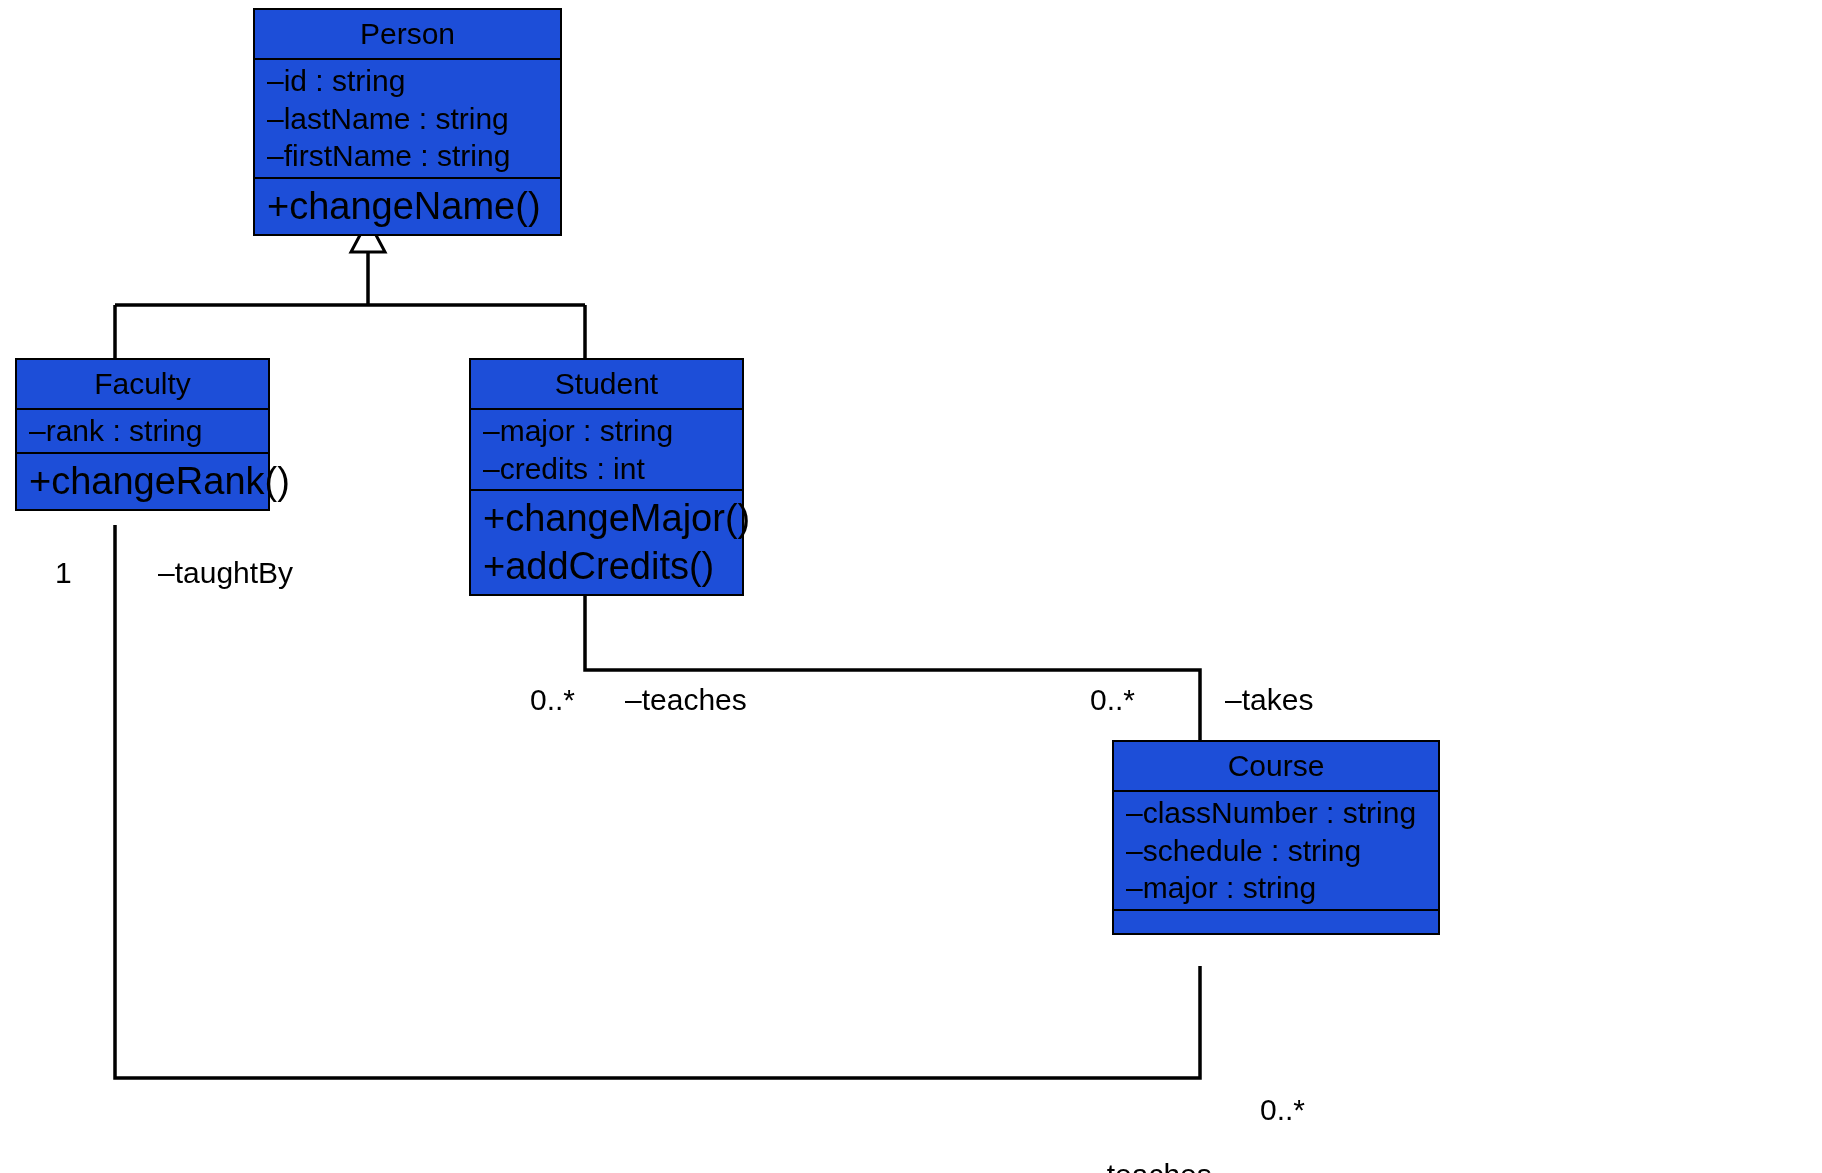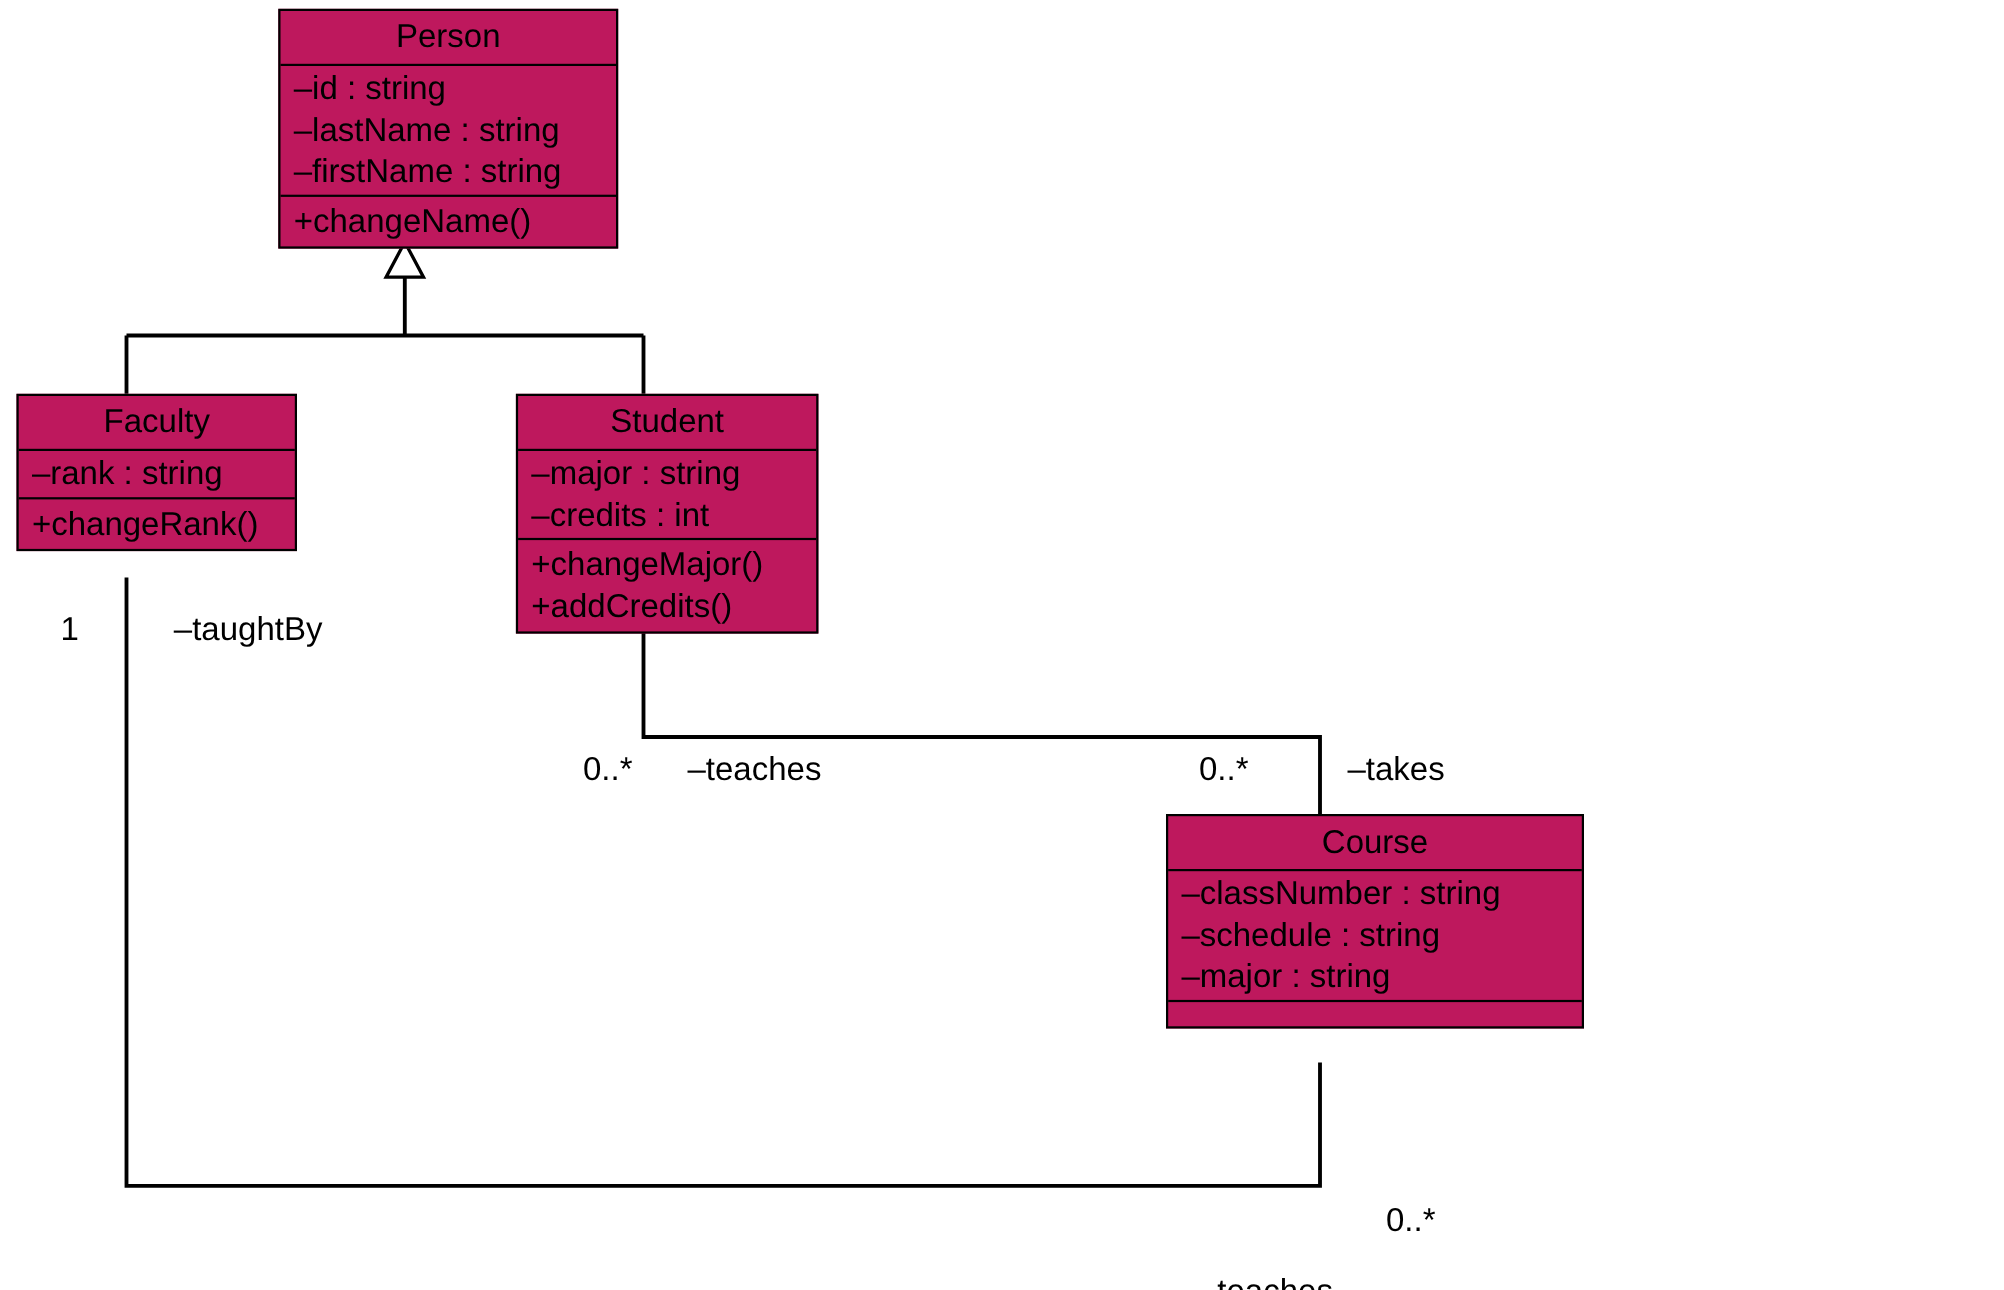--- a/index.html
+++ b/index.html
@@ -7,40 +7,40 @@
     padding: 0;
     background: #ffffff;
     font-family: Arial, Helvetica, sans-serif;
     width: 1822px;
     height: 1173px;
     position: relative;
   }
   .class-box {
     position: absolute;
     border: 2.5px solid #000;
-    background: #be185d;
+    background: #1d4ed8;
     box-sizing: border-box;
   }
   .class-name {
     text-align: center;
     font-size: 30px;
     padding: 6px 10px;
     border-bottom: 2.5px solid #000;
     box-sizing: border-box;
     line-height: 1.2;
   }
   .class-attrs {
     font-size: 30px;
     padding: 2px 12px;
     border-bottom: 2.5px solid #000;
     box-sizing: border-box;
     line-height: 1.25;
   }
   .class-ops {
-    font-size: 30px;
+    font-size: 38px;
     padding: 4px 12px;
     box-sizing: border-box;
     line-height: 1.25;
   }
   .label {
     position: absolute;
     font-size: 30px;
     line-height: 1;
     white-space: nowrap;
   }
@@ -100,21 +100,21 @@
   <div class="class-attrs">
     <div>–major : string</div>
     <div>–credits : int</div>
   </div>
   <div class="class-ops">
     <div>+changeMajor()</div>
     <div>+addCredits()</div>
   </div>
 </div>
 
-<div class="class-box" style="left:1060px; top:740px; width:380px;">
+<div class="class-box" style="left:1112px; top:740px; width:328px;">
   <div class="class-name">Course</div>
   <div class="class-attrs">
     <div>–classNumber : string</div>
     <div>–schedule : string</div>
     <div>–major : string</div>
   </div>
   <div class="class-ops" style="min-height:22px;"></div>
 </div>
 
 <div class="label" style="left:55px; top:558px;">1</div>

